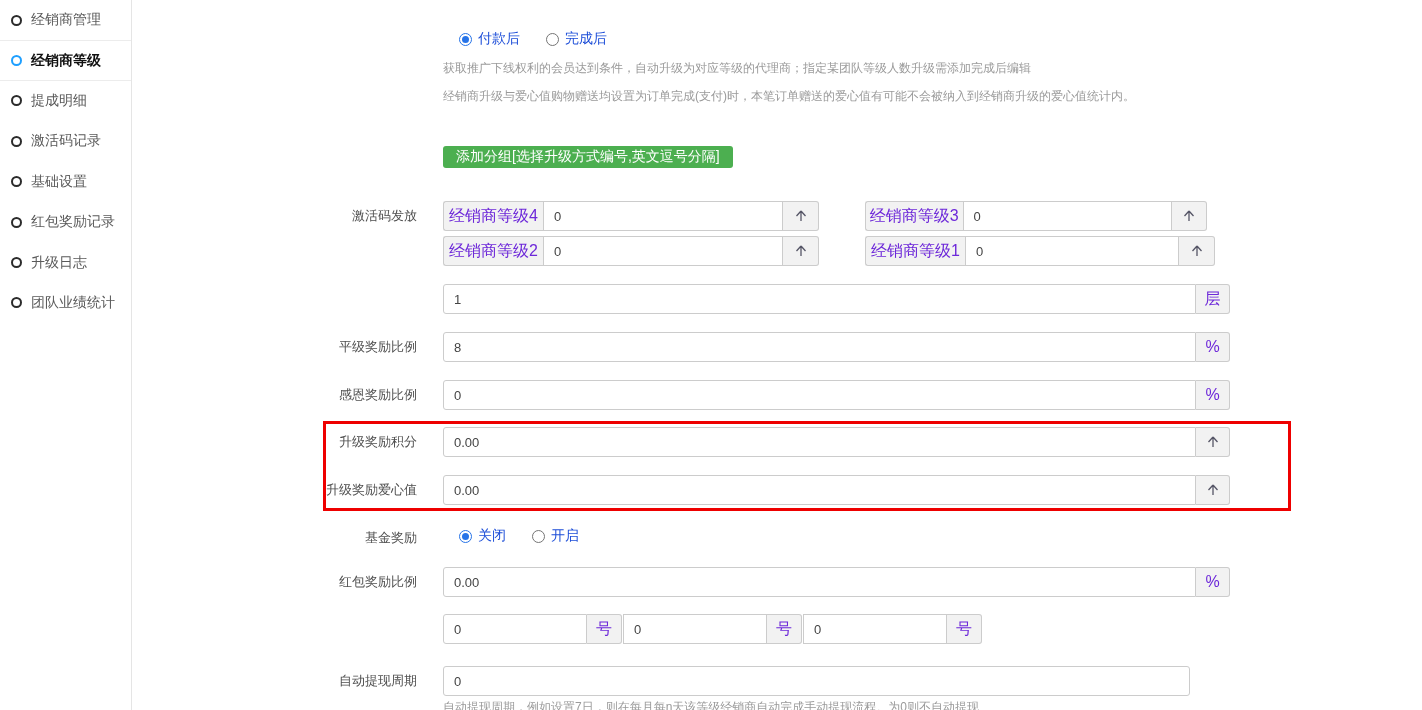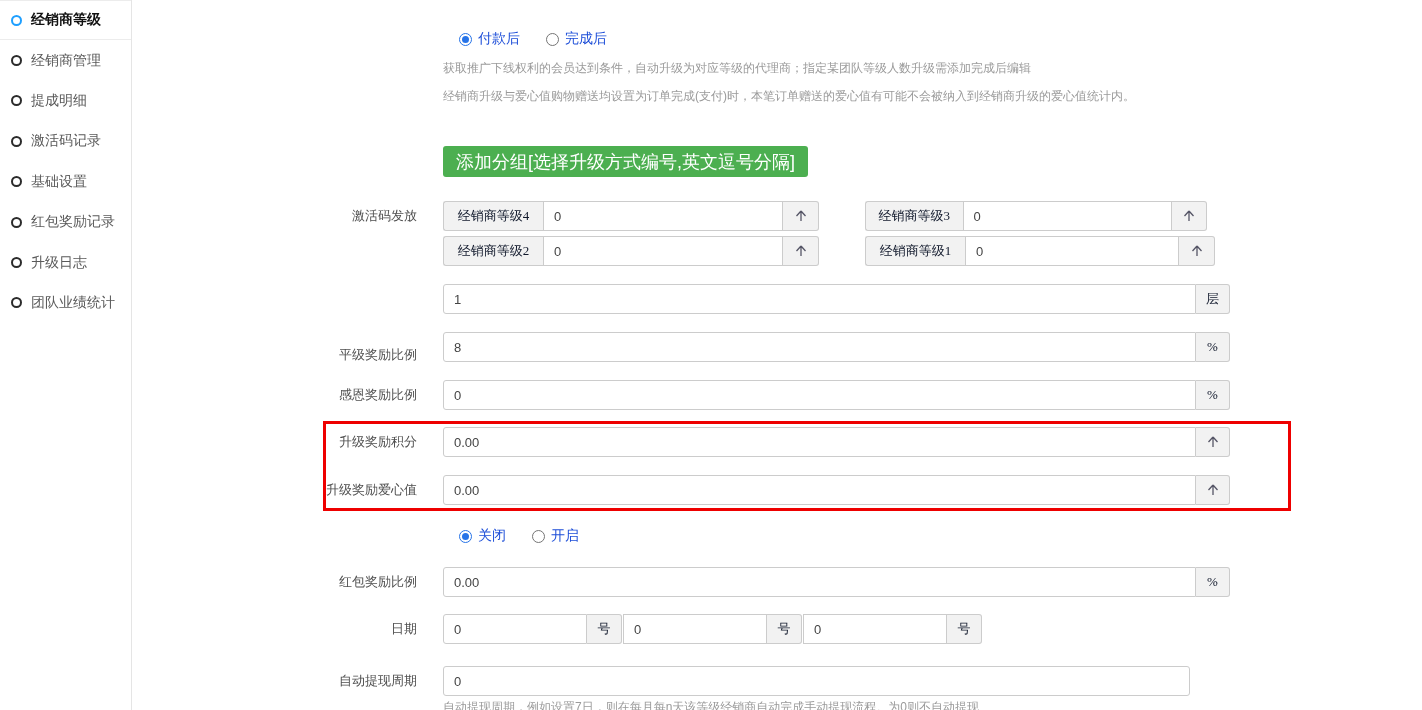--- a/index.html
+++ b/index.html
@@ -28,53 +28,53 @@
   .radio-group { display:flex; align-items:center; gap:26px; }
   .radio-opt { display:flex; align-items:center; gap:6px; cursor:pointer; }
   .radio-ico { position:relative; width:13px; height:13px; border:1px solid #757575;
                border-radius:50%; background:#fff; flex:0 0 auto; }
   .radio-opt.checked .radio-ico { border-color:#2673e8; }
   .radio-opt.checked .radio-ico::after { content:""; position:absolute; inset:2px;
                border-radius:50%; background:#2673e8; }
   .radio-opt .radio-lbl { font-size:14px; color:#1d4ed8; }
 
   
-  .btn-green { height:31px; padding:0 13px; background:#4caf50; color:#fff;
-               font-size:18px; border:none; border-radius:3px; cursor:pointer;
+  .btn-green { height:22px; padding:0 13px; background:#4caf50; color:#fff;
+               font-size:14px; border:none; border-radius:3px; cursor:pointer;
                white-space:nowrap; }
 
   
   .form-label { width:285px; text-align:right; font-size:13px; color:#4f4f4f;
                 line-height:30px; white-space:nowrap; }
   .ig { display:flex; align-items:stretch; height:30px; }
   .ig input { height:30px; border:1px solid #ccc; background:#fff; font-size:13px;
               color:#444; padding:0 10px; outline:none; min-width:0; }
   .ig input.rounded-l { border-radius:3px 0 0 3px; }
   .ig input.rounded   { border-radius:3px; }
   .addon { display:flex; align-items:center; justify-content:center;
-           background:#f2f2f2; border:1px solid #ccc; font-size:13px; color:#0f172a;font-family:Liberation Serif, serif; }
+           background:#f2f2f2; border:1px solid #ccc; font-size:16px; color:#6d28d9; }
   .addon.left  { border-right:none; border-radius:3px 0 0 3px; }
   .addon.right { border-left:none;  border-radius:0 3px 3px 0; }
   .addon.btn { cursor:pointer; }
 
   
   .red-box { position:absolute; left:191px; top:421px; width:968px; height:90px;
              border:3px solid #ee0000; pointer-events:none; }
 </style>
 </head>
 <body>
 
 <nav class="sidebar">
+  <div class="side-item">
+    <span class="dot"></span>
+    <span class="lbl">经销商管理</span>
+  </div>
   <div class="side-item selected">
     <span class="dot"></span>
     <span class="lbl">经销商等级</span>
-  </div>
-  <div class="side-item">
-    <span class="dot"></span>
-    <span class="lbl">经销商管理</span>
   </div>
   <div class="side-item">
     <span class="dot"></span>
     <span class="lbl">提成明细</span>
   </div>
   <div class="side-item">
     <span class="dot"></span>
     <span class="lbl">激活码记录</span>
   </div>
   <div class="side-item">
@@ -150,21 +150,21 @@
         <path d="M7 2 L2.5 7 M7 2 L11.5 7 M7 2 L7 12" stroke="#556" stroke-width="1.3" fill="none"></path>
       </svg>
     </span>
   </div>
 
   <div class="abs ig" style="left:311px; top:284px;">
     <input class="rounded-l" style="width: 753px;" value="1">
     <span class="addon right" style="width:34px;">层</span>
   </div>
 
-  <div class="abs form-label" style="left:0; top:340px;">平级奖励比例</div>
+  <div class="abs form-label" style="left:0; top:332px;">平级奖励比例</div>
   <div class="abs ig" style="left:311px; top:332px;">
     <input class="rounded-l" style="width: 753px;" value="8">
     <span class="addon right" style="width:34px;">%</span>
   </div>
 
   <div class="abs form-label" style="left:0; top:380px;">感恩奖励比例</div>
   <div class="abs ig" style="left:311px; top:380px;">
     <input class="rounded-l" style="width: 753px;" value="0">
     <span class="addon right" style="width:34px;">%</span>
   </div>
@@ -184,38 +184,38 @@
     <input class="rounded-l" style="width: 753px;" value="0.00">
     <span class="addon right btn" style="width:34px;">
       <svg width="14" height="14" viewBox="0 0 14 14">
         <path d="M7 2 L2.5 7 M7 2 L11.5 7 M7 2 L7 12" stroke="#556" stroke-width="1.3" fill="none"></path>
       </svg>
     </span>
   </div>
 
   <div class="red-box"></div>
 
+  <div class="abs form-label" style="left:0; top:523px;">基金奖励</div>
   <div class="abs radio-group" style="left:327px; top:527px;">
     <div class="radio-opt checked">
       <span class="radio-ico"></span>
       <span class="radio-lbl">关闭</span>
     </div>
     <div class="radio-opt">
       <span class="radio-ico"></span>
       <span class="radio-lbl">开启</span>
     </div>
   </div>
 
   <div class="abs form-label" style="left:0; top:567px;">红包奖励比例</div>
   <div class="abs ig" style="left:311px; top:567px;">
     <input class="rounded-l" style="width: 753px;" value="0.00">
     <span class="addon right" style="width:34px;">%</span>
   </div>
 
-  <div class="abs form-label" style="left:0; top:614px;">日期</div>
   <div class="abs ig" style="left:311px; top:614px;">
     <input class="rounded-l" style="width: 144px;" value="0">
     <span class="addon right" style="width:35px;">号</span>
     <input style="width: 144px; margin-left: 1px;" value="0">
     <span class="addon right" style="width:35px;">号</span>
     <input style="width: 144px; margin-left: 1px;" value="0">
     <span class="addon right" style="width:35px;">号</span>
   </div>
 
   <div class="abs form-label" style="left:0; top:666px;">自动提现周期</div>

